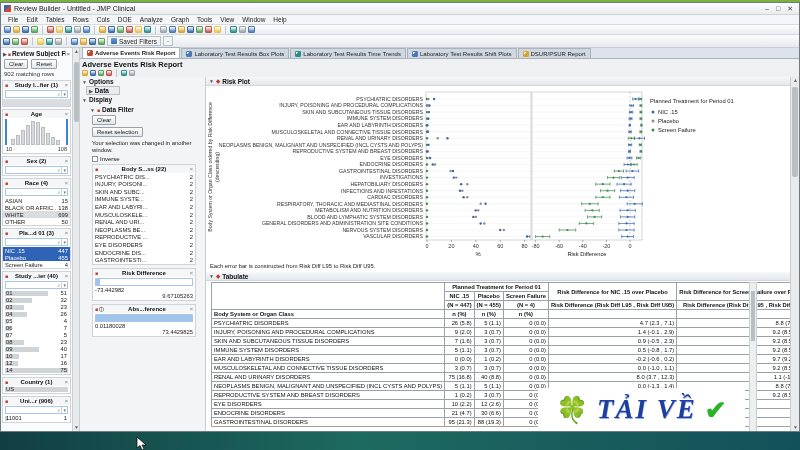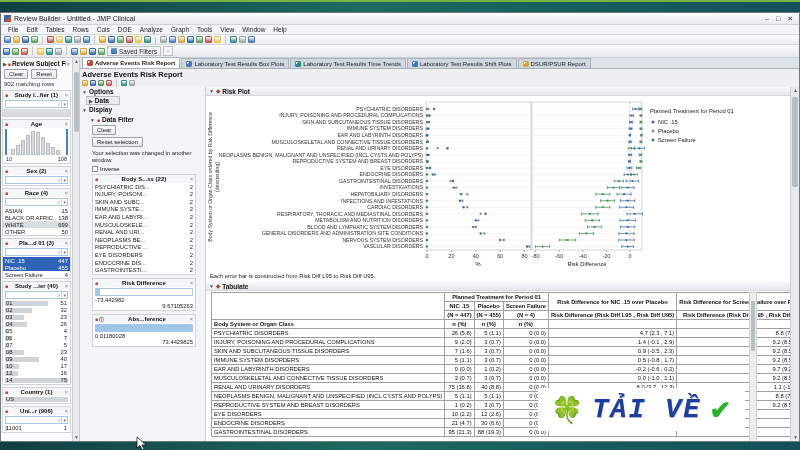--- a/index.html
+++ b/index.html
@@ -1,20 +1,20 @@
 <!DOCTYPE html>
 <html><head>
 <meta charset="utf-8">
 <style>
   * { margin:0; padding:0; box-sizing:border-box; }
   html,body { width:800px; height:450px; overflow:hidden; font-family:"Liberation Sans",sans-serif; }
   #desktop { position:relative; width:800px; height:450px;
     background:linear-gradient(90deg,#113e43 0%,#1d6a60 45%,#14505a 100%); }
   #topstrip { position:absolute; left:0; top:0; width:800px; height:2px; background:#79b33f; }
-  #window { position:absolute; left:0; top:12px; width:800px; height:430px;
+  #window { position:absolute; left:0; top:2px; width:800px; height:430px;
     background:#eef0f2; border:1px solid #6f7b80; }
 
   
   #titlebar { position:absolute; left:0; top:0; width:100%; height:12px; background:linear-gradient(#fdfdfd,#e8ebee);
     border-bottom:1px solid #cfd4d8; font-size:7px; color:#222; display:flex; align-items:center; padding:0 3px; }
   #app-icon { width:7px; height:7px; background:linear-gradient(135deg,#3a62c0 50%,#d24a2a 50%); margin-right:3px; }
   #win-controls { margin-left:auto; display:flex; gap:7px; font-size:7px; color:#444; padding-right:3px; }
   #win-controls span { cursor:default; }
 
   
@@ -117,21 +117,21 @@
   #aetable td.r { text-align:right; }
   #aetable tr.body-sep td { border-top:1.5px solid #555; }
   #tbl-scroll { position:absolute; left:543px; top:205px; width:8px; height:150px; background:#eceef0; border:1px solid #c9ced2; }
   #tbl-scroll .thumb { position:absolute; left:1px; top:8px; width:4px; height:50px; background:#b9bec3; }
 
   svg { font-family:"Liberation Sans",sans-serif; }
 
   
   #watermark { position:absolute; left:538px; top:388px; width:207px; height:43px; background:#fff;
     display:flex; align-items:center; justify-content:center; gap:8px; z-index:50; }
-  #wm-text { font-family:Liberation Mono, monospace; font-size:27px; font-weight:bold; font-style:italic; color:#1d3e9e;
+  #wm-text { font-family:Liberation Serif, serif; font-size:27px; font-weight:bold; font-style:italic; color:#1d3e9e;
     text-shadow:0.5px 0.5px 0 #9db0e8; letter-spacing:2px; }
   #wm-clover { font-size:26px; line-height:1; }
   #wm-check { font-size:26px; color:#27b427; font-weight:bold; line-height:1; }
 
   #cursor { position:absolute; left:136px; top:436px; z-index:60; }
 </style>
 </head>
 <body>
 
 <div id="desktop">

